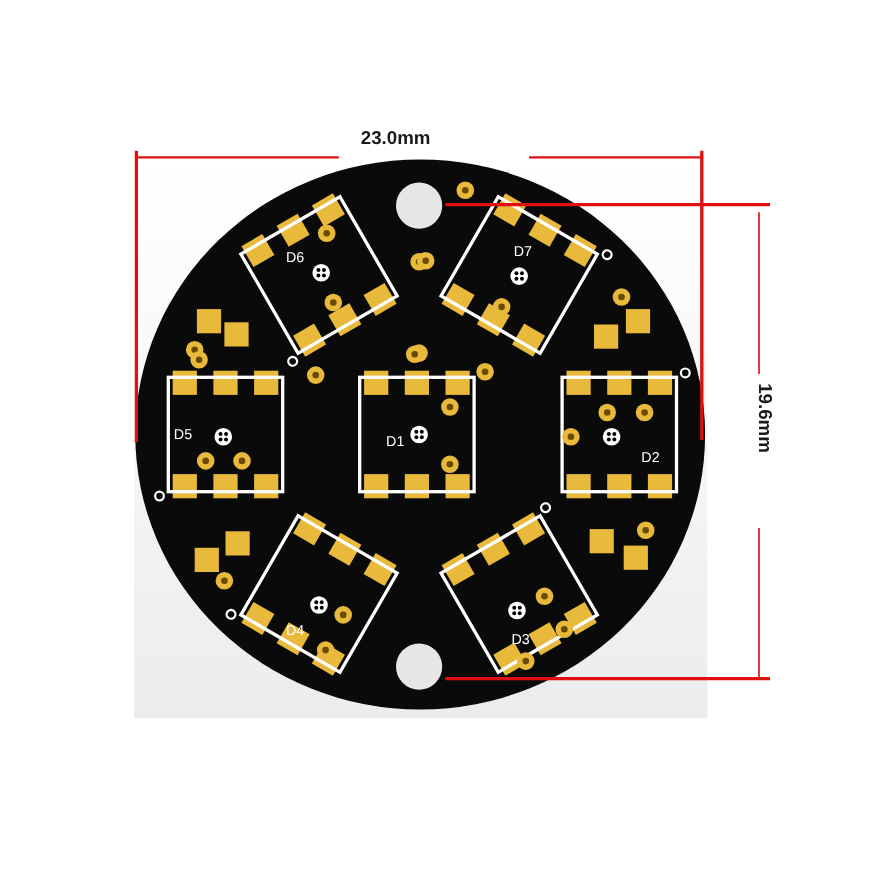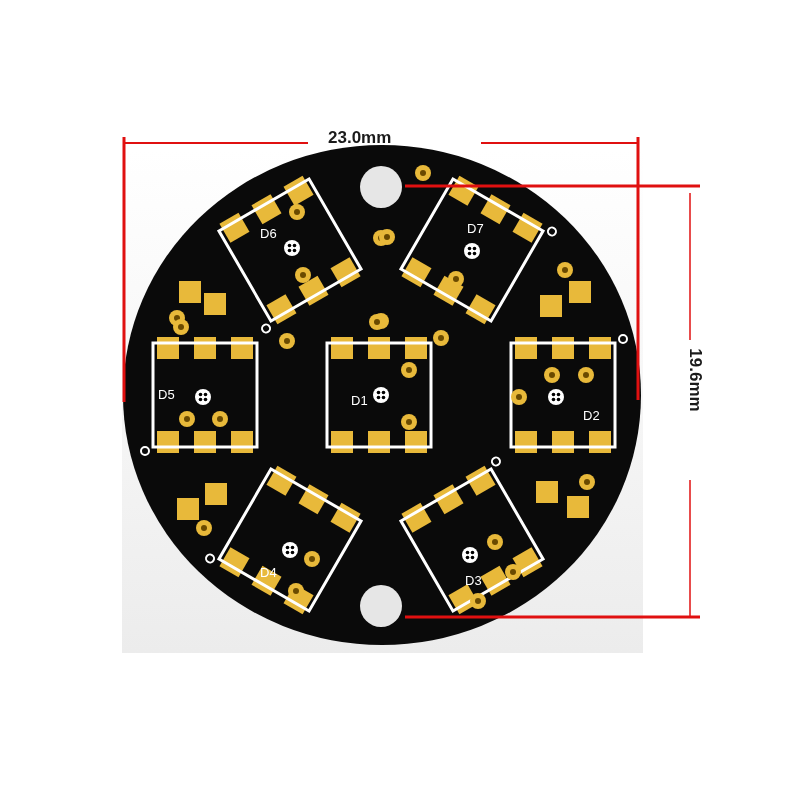--- a/index.html
+++ b/index.html
@@ -1,20 +1,20 @@
 <!DOCTYPE html>
 <html><head>
 <meta charset="utf-8">
 <style>
   html, body { margin:0; padding:0; background:#ffffff; }
   body { width:800px; height:800px; position:relative; overflow:hidden; font-family:"Liberation Sans", sans-serif; }
   .photo-bg { position:absolute; left:122px; top:150px; width:521px; height:503px; background:linear-gradient(180deg,#ffffff 0%,#f4f4f4 60%,#ececec 100%); }
   svg.main { position:absolute; left:0; top:0; }
   .dim-label { position:absolute; font-weight:bold; color:#1a1a1a; font-size:17px; }
-  .dim-width { left:328px; top:128px; }
+  .dim-width { left:328px; top:116px; }
   .dim-height { left:660px; top:370px; transform:rotate(90deg); transform-origin:center; width:70px; text-align:center; }
 </style>
 </head>
 <body>
 
 <div class="photo-bg"></div>
 
 <svg class="main" width="800" height="800" viewBox="0 0 800 800">
   <defs>
     <g id="pad">

